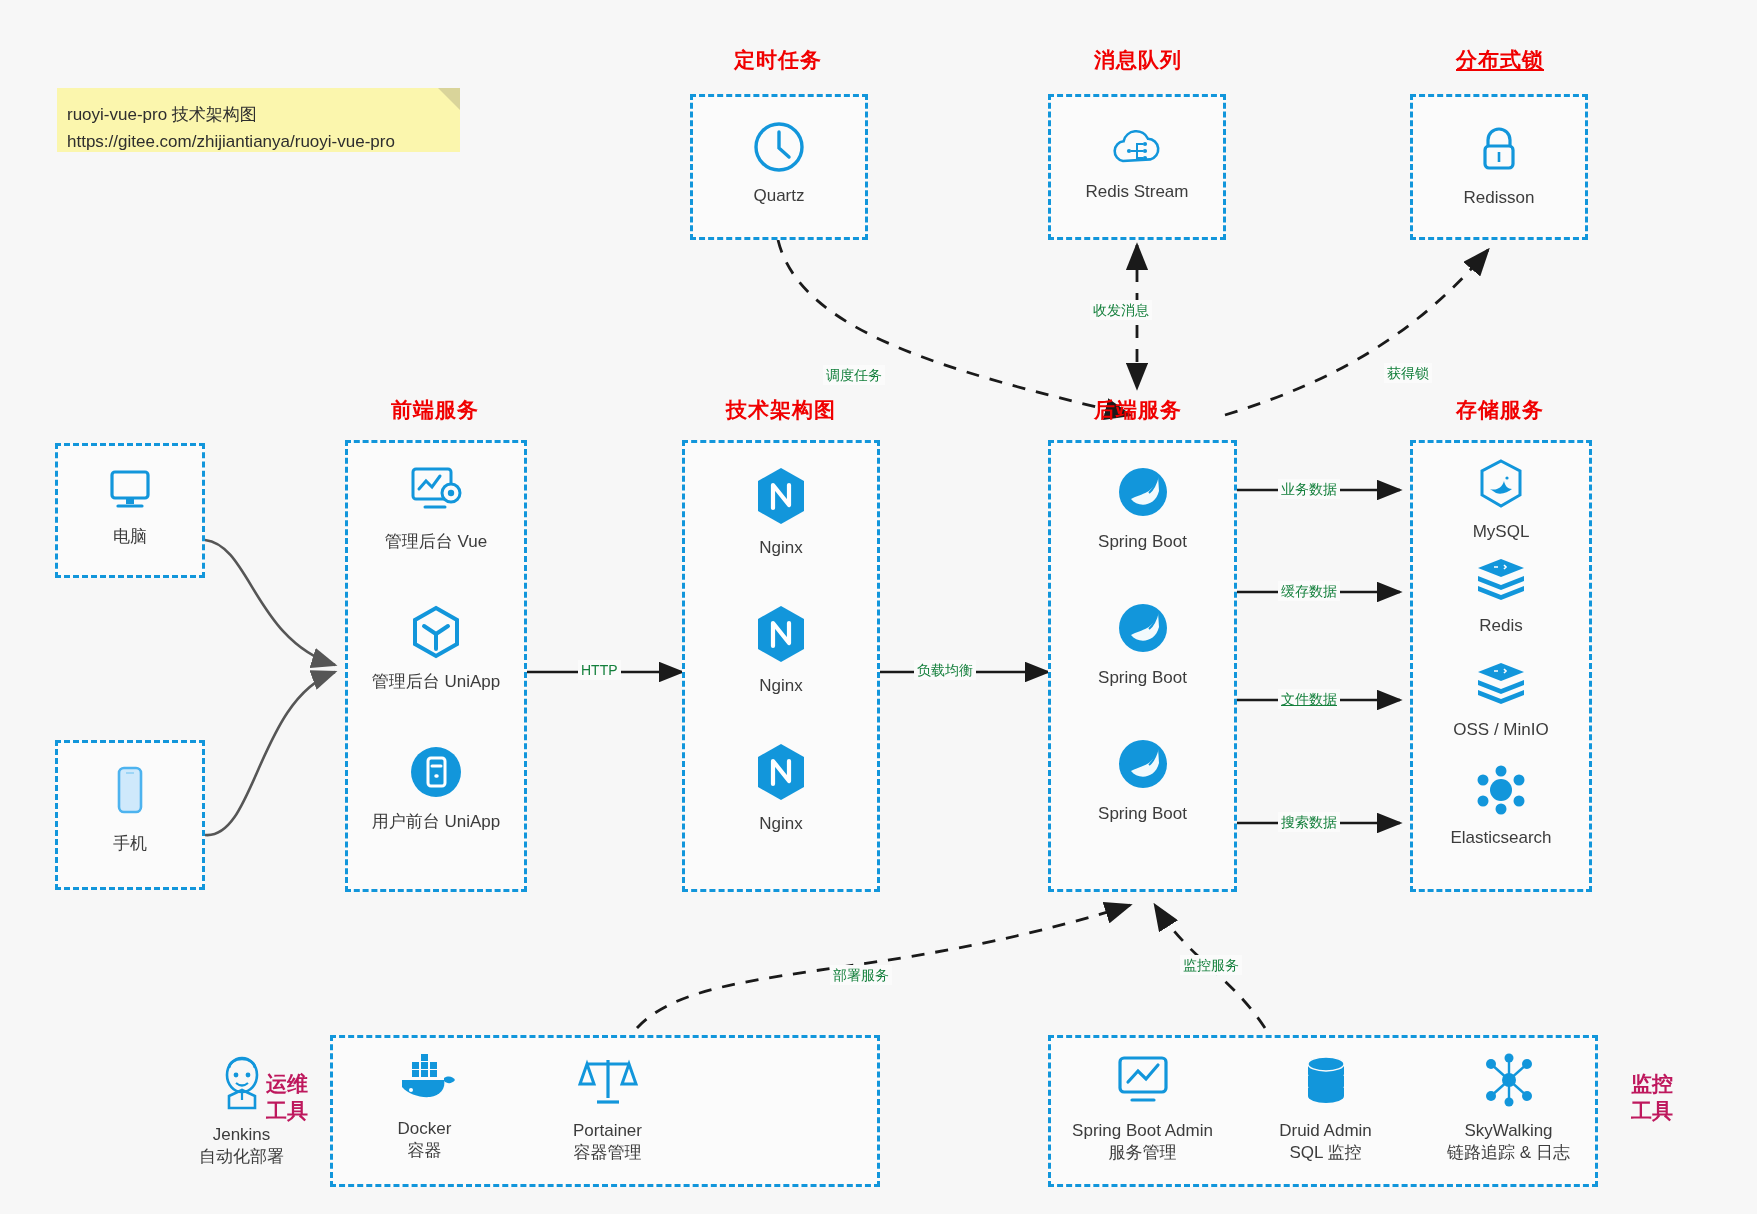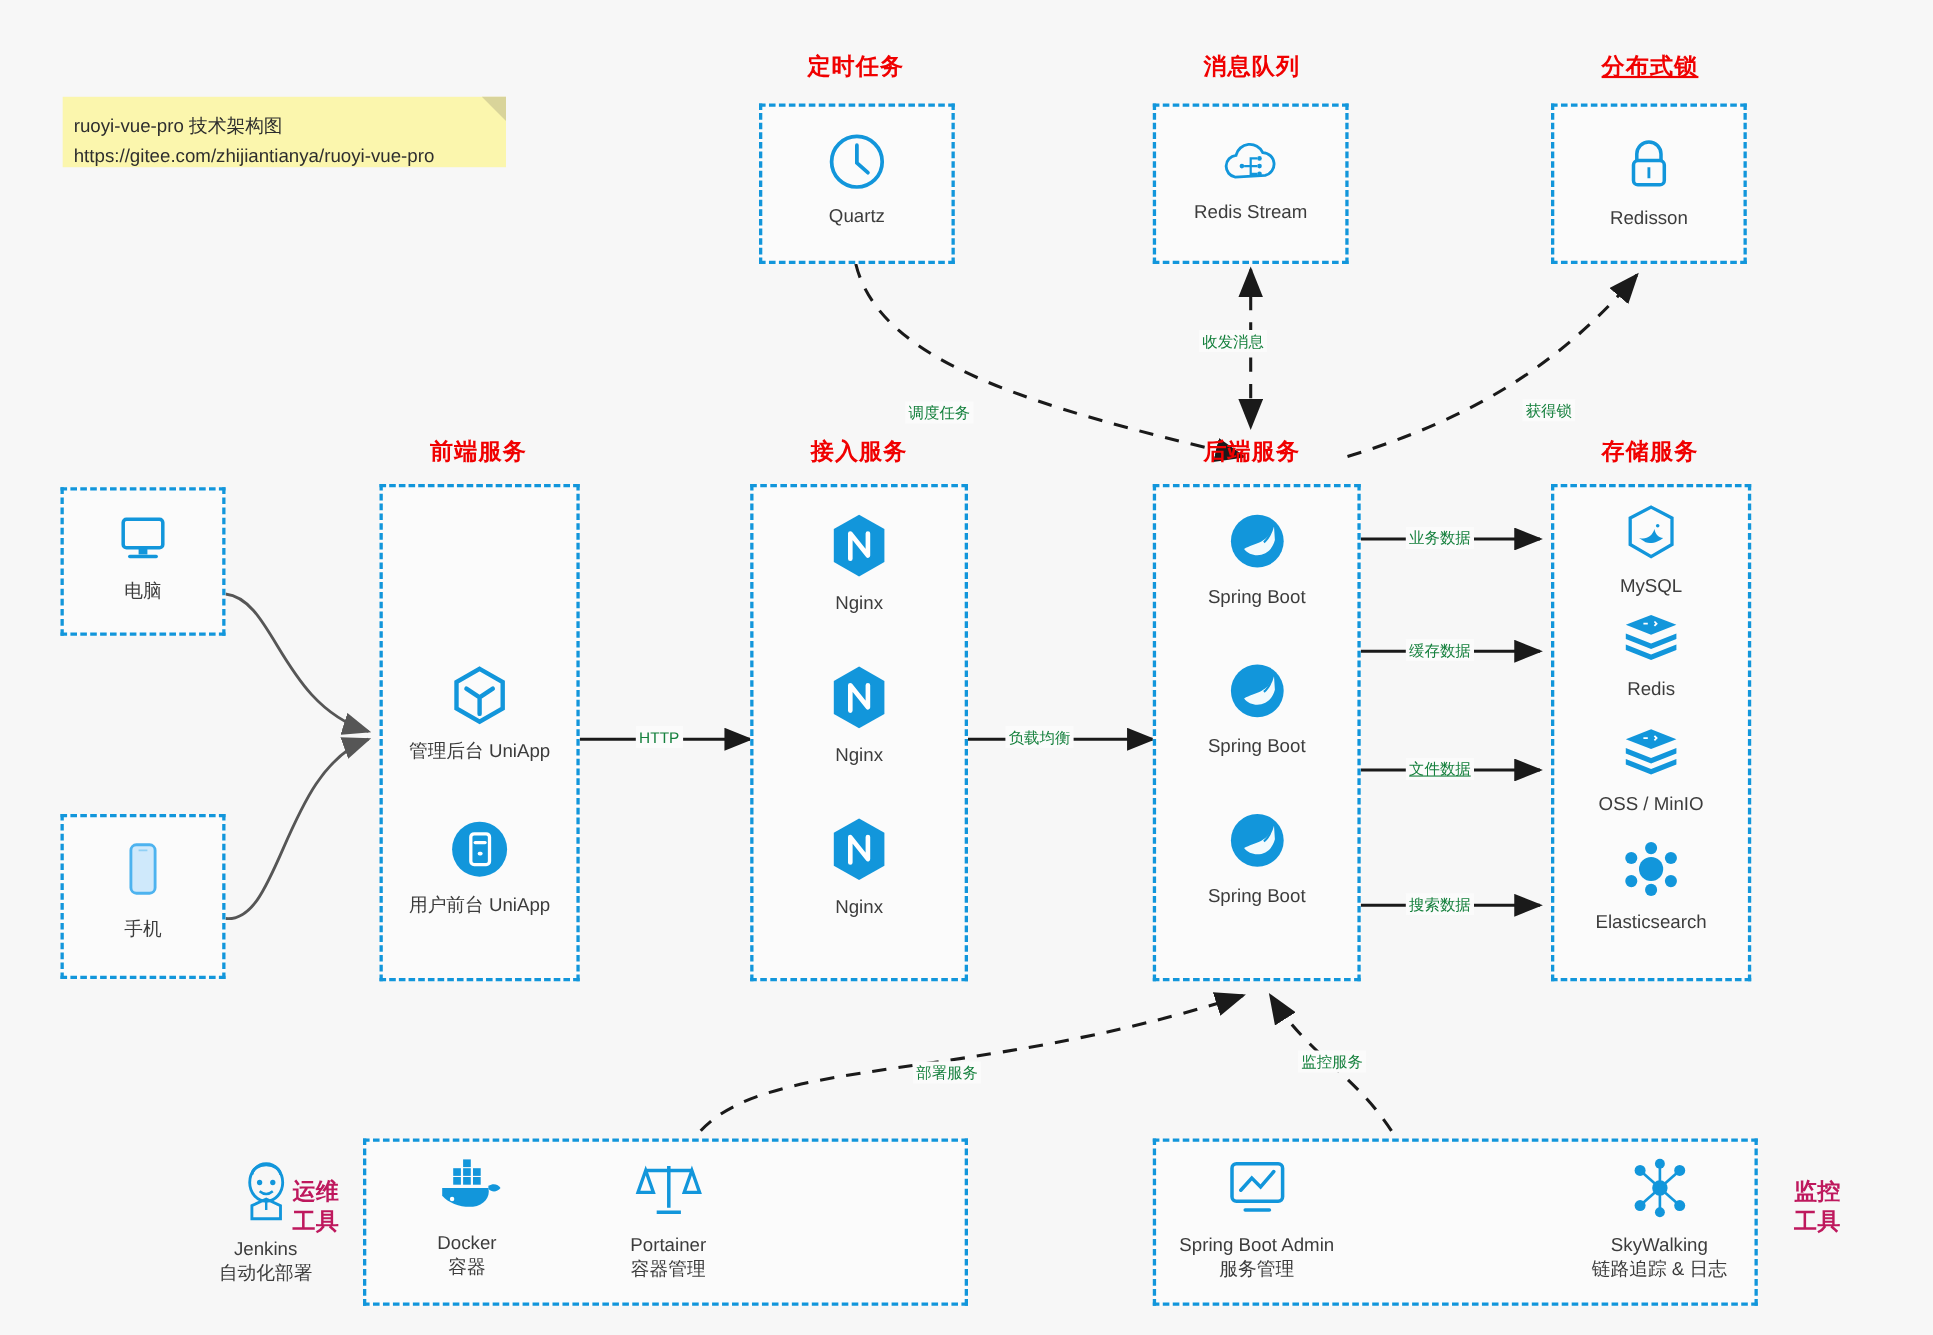--- a/index.html
+++ b/index.html
@@ -166,20 +166,32 @@
           <rect x="12" y="5" width="22" height="44" rx="5" fill="#cfe9fb" stroke="#4db3ef" stroke-width="2.6"></rect>
           <line x1="19" y1="10" x2="27" y2="10" stroke="#8fd0f5" stroke-width="1.6"></line>
         </svg>
       </span>
       <div class="cap">手机</div>
     </div>
   </div>
 
   <div class="grouptitle" style="left:345px;top:396px;width:180px;">前端服务</div>
   <div class="box" style="left:345px;top:440px;width:182px;height:452px;">
+    <div class="node" style="top:20px;">
+      <span class="ico">
+        <svg width="62" height="58" viewBox="0 0 62 58">
+          <rect x="8" y="6" width="38" height="30" rx="3" fill="none" stroke="#1296db" stroke-width="3"></rect>
+          <path d="M14 26 l7 -8 l6 6 l8 -11" fill="none" stroke="#1296db" stroke-width="3" stroke-linecap="round"></path>
+          <line x1="20" y1="44" x2="40" y2="44" stroke="#1296db" stroke-width="3" stroke-linecap="round"></line>
+          <circle cx="46" cy="30" r="9" fill="#fbfbfb" stroke="#1296db" stroke-width="3"></circle>
+          <circle cx="46" cy="30" r="3.2" fill="#1296db"></circle>
+        </svg>
+      </span>
+      <div class="cap">管理后台 Vue</div>
+    </div>
     <div class="node" style="top:160px;">
       <span class="ico">
         <svg width="58" height="58" viewBox="0 0 58 58">
           <path d="M29 5 L50 17 V41 L29 53 L8 41 V17 Z" fill="none" stroke="#1296db" stroke-width="4"></path>
           <path d="M29 31 L29 46 M29 31 L17 23 M29 31 L41 23" fill="none" stroke="#1296db" stroke-width="4" stroke-linecap="round"></path>
         </svg>
       </span>
       <div class="cap">管理后台 UniApp</div>
     </div>
     <div class="node" style="top:300px;">
@@ -190,21 +202,21 @@
           <line x1="25" y1="23" x2="34" y2="23" stroke="#fff" stroke-width="3" stroke-linecap="round"></line>
           <line x1="29" y1="33" x2="30" y2="33" stroke="#fff" stroke-width="3.5" stroke-linecap="round"></line>
         </svg>
       </span>
       <div class="cap">用户前台 UniApp</div>
     </div>
   </div>
 
   <div class="elabel" style="left:578px;top:660px;">HTTP</div>
 
-  <div class="grouptitle" style="left:682px;top:396px;width:198px;">接入服务</div>
+  <div class="grouptitle" style="left:682px;top:396px;width:198px;">技术架构图</div>
   <div class="box" style="left:682px;top:440px;width:198px;height:452px;">
     <div class="node" style="top:22px;">
       <span class="ico">
         <svg width="58" height="62" viewBox="0 0 58 62">
           <path d="M29 3 L52 16 V46 L29 59 L6 46 V16 Z" fill="#1296db"></path>
           <path d="M21 43 V20 l16 20 V20" fill="none" stroke="#fff" stroke-width="4.2" stroke-linejoin="round" stroke-linecap="round"></path>
         </svg>
       </span>
       <div class="cap">Nginx</div>
     </div>
@@ -384,20 +396,33 @@
     <div class="node" style="top:14px;left:0px;width:183px;">
       <span class="ico">
         <svg width="62" height="58" viewBox="0 0 62 58">
           <rect x="8" y="6" width="46" height="34" rx="4" fill="none" stroke="#1296db" stroke-width="3.2"></rect>
           <path d="M16 30 l10 -11 l8 8 l12 -14" fill="none" stroke="#1296db" stroke-width="3.2" stroke-linecap="round"></path>
           <line x1="20" y1="48" x2="42" y2="48" stroke="#1296db" stroke-width="3.2" stroke-linecap="round"></line>
         </svg>
       </span>
       <div class="cap">Spring Boot Admin</div>
       <div class="sub">服务管理</div>
+    </div>
+    <div class="node" style="top:14px;left:183px;width:183px;">
+      <span class="ico">
+        <svg width="58" height="58" viewBox="0 0 58 58">
+          <ellipse cx="29" cy="12" rx="18" ry="7" fill="#1296db"></ellipse>
+          <path d="M11 12 v10 a18 7 0 0 0 36 0 v-10 z" fill="#1296db"></path>
+          <path d="M11 24 v10 a18 7 0 0 0 36 0 v-10 z" fill="#1296db"></path>
+          <path d="M11 36 v8 a18 7 0 0 0 36 0 v-8 z" fill="#1296db"></path>
+          <ellipse cx="29" cy="12" rx="18" ry="7" fill="none" stroke="#fbfbfb" stroke-width="1.4"></ellipse>
+        </svg>
+      </span>
+      <div class="cap">Druid Admin</div>
+      <div class="sub">SQL 监控</div>
     </div>
     <div class="node" style="top:14px;left:366px;width:183px;">
       <span class="ico">
         <svg width="60" height="58" viewBox="0 0 60 58">
           <circle cx="30" cy="28" r="7" fill="#1296db"></circle>
           <circle cx="12" cy="12" r="5" fill="#1296db"></circle>
           <circle cx="48" cy="12" r="5" fill="#1296db"></circle>
           <circle cx="12" cy="44" r="5" fill="#1296db"></circle>
           <circle cx="48" cy="44" r="5" fill="#1296db"></circle>
           <circle cx="30" cy="6" r="4.5" fill="#1296db"></circle>

